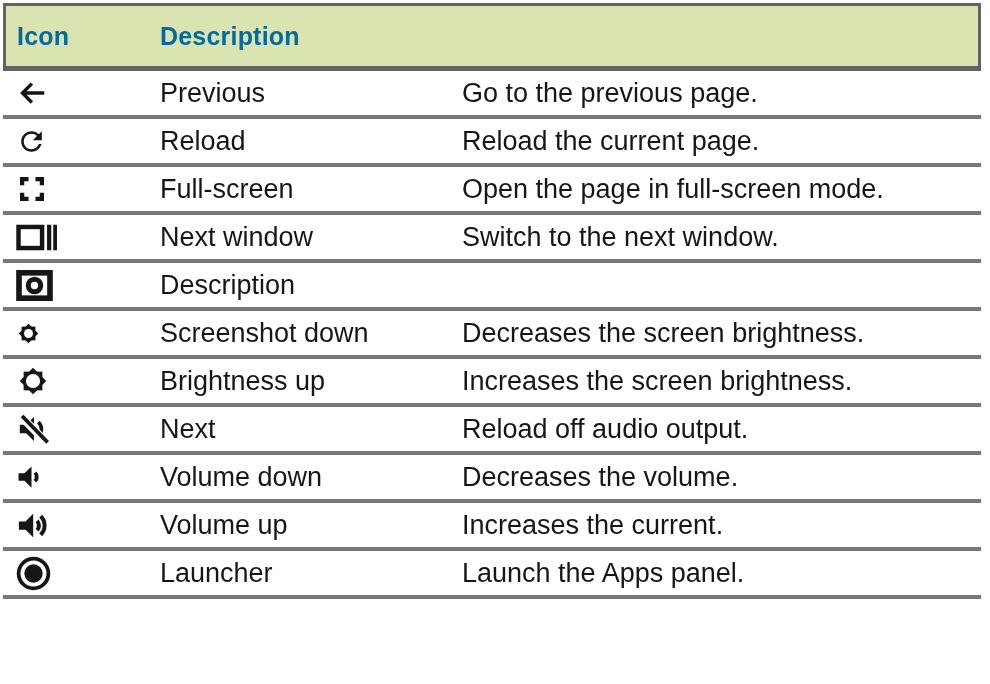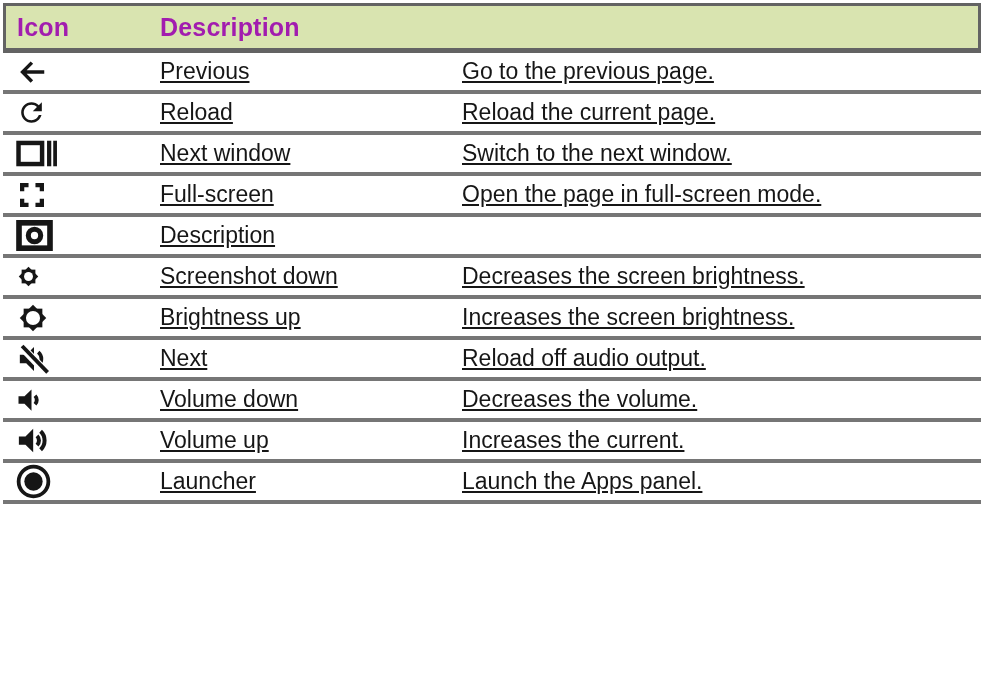--- a/index.html
+++ b/index.html
@@ -22,37 +22,36 @@
     left:3px; top:3px;
     width:978px;
   }
   .header{
     display:grid;
     grid-template-columns:154px 302px 1fr;
     align-items:center;
     background:var(--header-bg);
     border:3px solid var(--header-border);
     border-bottom-width:5px;
-    height:50px;
+    height:68px;
     box-sizing:border-box;
     font-weight:bold;
     font-size:25px;
     letter-spacing:0.2px;
-    color:#a21caf;
+    color:#0369a1;
   }
   .header .h-icon{padding-left:11px;}
   .row{
     display:grid;
     grid-template-columns:157px 302px 1fr;
     align-items:center;
-    height:41px;
+    height:48px;
     box-sizing:border-box;
     border-bottom:4px solid var(--divider);
-    font-size:23px;
-    text-decoration:underline;
+    font-size:27px;
   }
   .icon-cell{
     padding-left:13px;
     display:flex;
     align-items:center;
   }
   .icon-cell svg{display:block;}
   .fn-cell,.desc-cell{
     white-space:nowrap;
     overflow:hidden;
@@ -85,49 +84,49 @@
               <path fill="#161616" d="M17.65 6.35C16.2 4.9 14.21 4 12 4c-4.42 0-7.99 3.58-7.99 8s3.57 8 7.99 8c3.73 0 6.84-2.55 7.73-6h-2.08c-.82 2.33-3.04 4-5.65 4-3.31 0-6-2.69-6-6s2.69-6 6-6c1.66 0 3.14.69 4.22 1.78L13 11h7V4l-2.35 2.35z"></path>
             </svg>
           </span>
         </div>
         <div class="fn-cell">Reload</div>
         <div class="desc-cell">Reload the current page.</div>
       </div>
       <div class="row">
         <div class="icon-cell">
           <span>
-            <svg viewBox="0 0 33 25" width="41" height="31">
-              <rect x="2" y="4" width="19" height="17" fill="none" stroke="#161616" stroke-width="3.6"></rect>
-              <rect x="25" y="2.2" width="3.4" height="20.6" fill="#161616"></rect>
-              <rect x="30" y="2.2" width="3" height="20.6" fill="#161616"></rect>
-            </svg>
-          </span>
-        </div>
-        <div class="fn-cell">Next window</div>
-        <div class="desc-cell">Switch to the next window.</div>
-      </div>
-      <div class="row">
-        <div class="icon-cell">
-          <span>
             <svg viewBox="0 0 24 24" width="32" height="32">
               <g fill="none" stroke="#161616" stroke-width="3.2">
                 <path d="M4.6 9.2V4.6h4.8"></path>
                 <path d="M14.6 4.6h4.8v4.6"></path>
                 <path d="M19.4 14.8v4.6h-4.8"></path>
                 <path d="M9.4 19.4H4.6v-4.6"></path>
               </g>
             </svg>
           </span>
         </div>
         <div class="fn-cell">Full-screen</div>
         <div class="desc-cell">Open the page in full-screen mode.</div>
       </div>
       <div class="row">
         <div class="icon-cell">
           <span>
+            <svg viewBox="0 0 33 25" width="41" height="31">
+              <rect x="2" y="4" width="19" height="17" fill="none" stroke="#161616" stroke-width="3.6"></rect>
+              <rect x="25" y="2.2" width="3.4" height="20.6" fill="#161616"></rect>
+              <rect x="30" y="2.2" width="3" height="20.6" fill="#161616"></rect>
+            </svg>
+          </span>
+        </div>
+        <div class="fn-cell">Next window</div>
+        <div class="desc-cell">Switch to the next window.</div>
+      </div>
+      <div class="row">
+        <div class="icon-cell">
+          <span>
             <svg viewBox="0 0 26 22" width="37" height="31">
               <rect x="2" y="2" width="22" height="18" fill="none" stroke="#161616" stroke-width="4"></rect>
               <circle cx="13" cy="11" r="4.4" fill="none" stroke="#161616" stroke-width="3.6"></circle>
             </svg>
           </span>
         </div>
         <div class="fn-cell">Description</div>
       </div>
       <div class="row">
         <div class="icon-cell">

